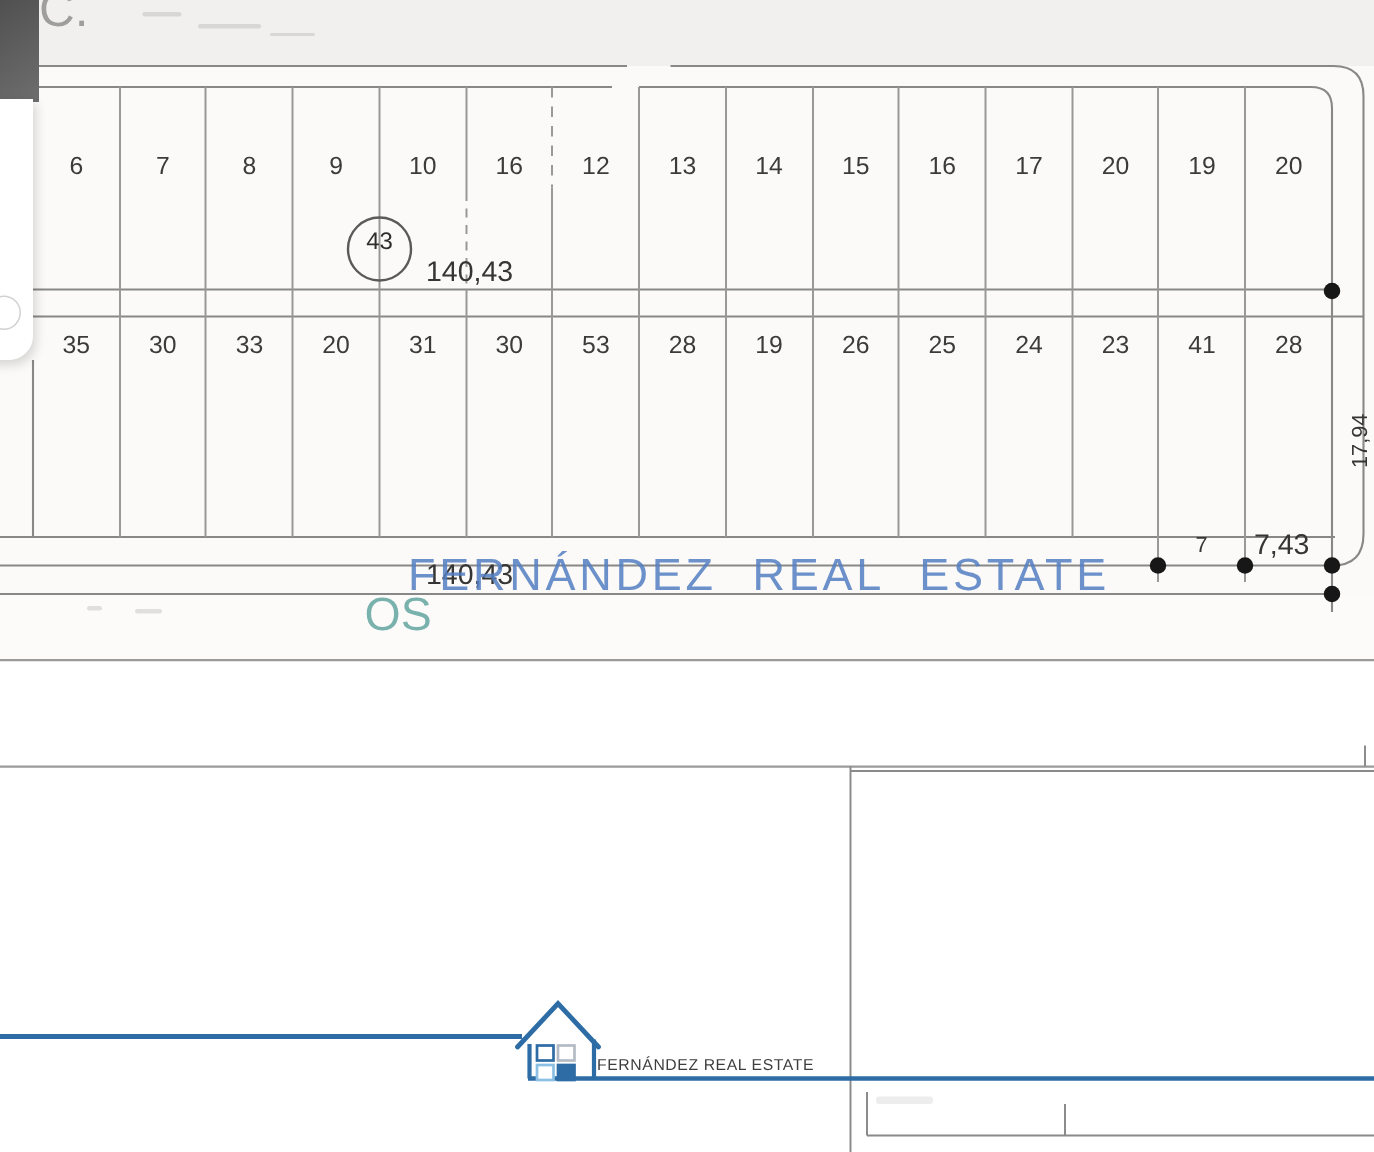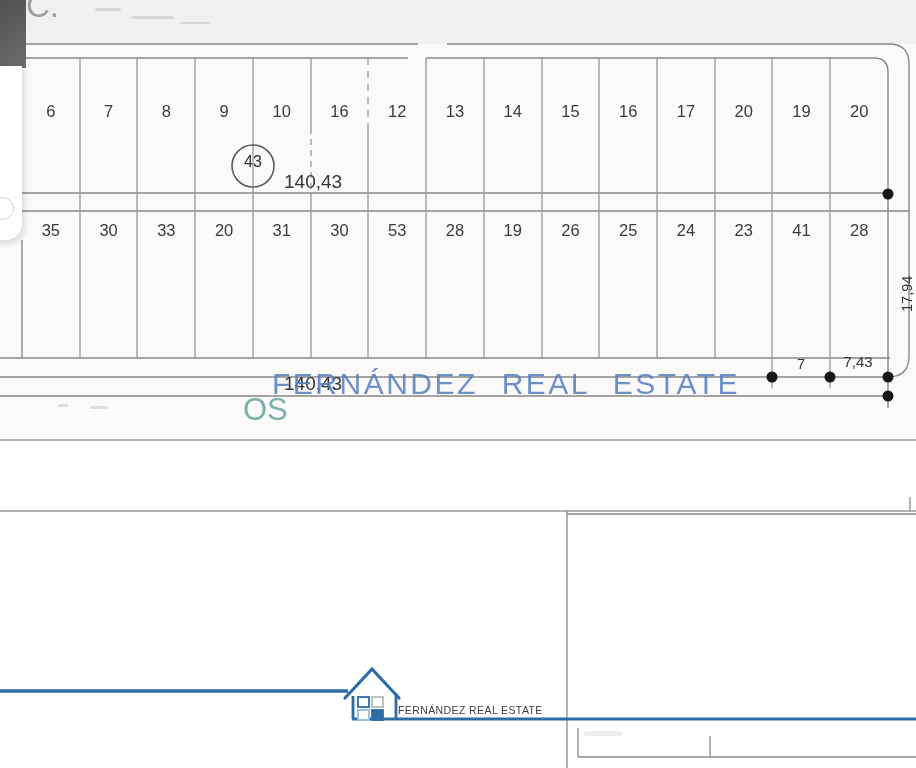--- a/index.html
+++ b/index.html
@@ -130,21 +130,21 @@
     <span>24</span>
     <span>23</span>
     <span>41</span>
     <span>28</span>
   </div>
 
   <div id="circle-label">43</div>
   <div class="abs dim" style="left:284px;top:171px;">140,43</div>
   <div class="abs dim" style="left:284px;top:373px;">140,43</div>
   <div class="abs dim" style="left:790px;top:356px;width:22px;text-align:center;font-size:14.5px;">7</div>
-  <div class="abs dim" style="left:836px;top:353px;width:44px;text-align:center;font-size:15px;">7,43</div>
+  <div class="abs dim" style="left:836px;top:353px;width:44px;text-align:left;font-size:19px;">7,43</div>
   <div id="dim-right">17,94</div>
 
   <div id="erased-os">OS</div>
   <div id="watermark">FERNÁNDEZ REAL ESTATE</div>
 
   <div id="brand-text">FERNÁNDEZ REAL ESTATE</div>
 
 </div>
 
 </body></html>

